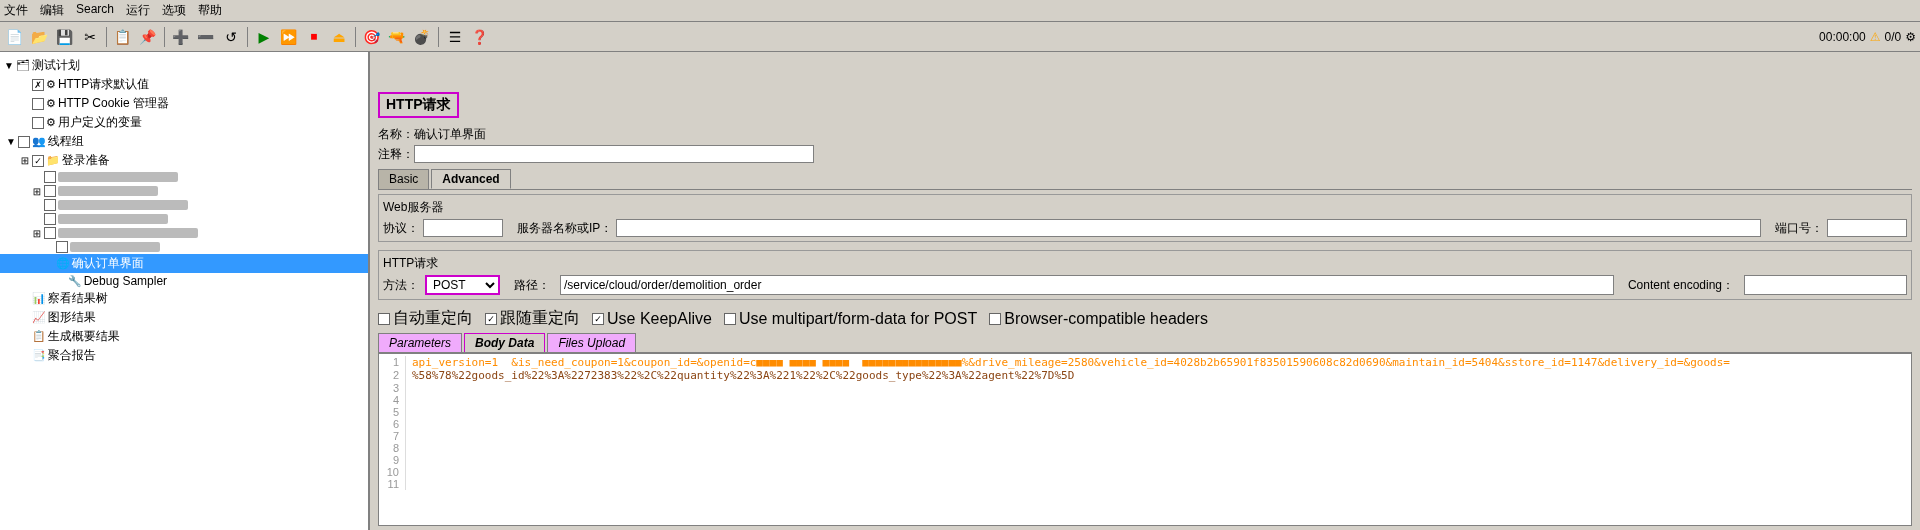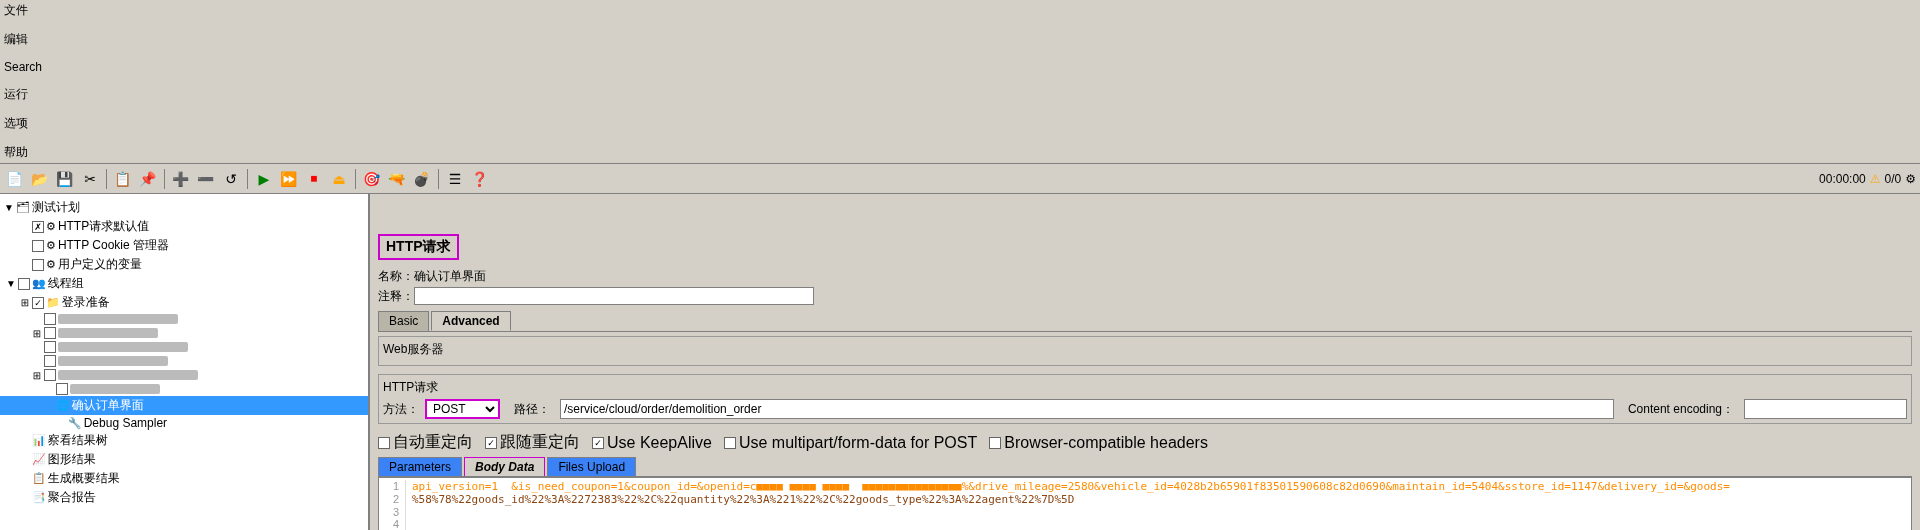--- a/index.html
+++ b/index.html
@@ -1,19 +1,19 @@
 <!DOCTYPE html>
 <html><head>
   <meta charset="utf-8">
   <style>
     * { margin: 0; padding: 0; box-sizing: border-box; }
     body { font-family: 'Microsoft YaHei', SimSun, Arial, sans-serif; font-size: 12px; background: #d4d0c8; overflow: hidden; }
 
     
-    .menubar { background: #d4d0c8; border-bottom: 1px solid #808080; padding: 2px 4px; display: flex; gap: 12px; flex-direction: column; }
+    .menubar { background: #d4d0c8; border-bottom: 1px solid #808080; padding: 2px 4px; display: flex; gap: 12px; }
     .menubar span { font-size: 12px; cursor: pointer; color: #000; }
 
     
     .toolbar { background: #d4d0c8; border-bottom: 1px solid #808080; padding: 2px 4px; display: flex; align-items: center; gap: 3px; height: 30px; }
     .toolbar-btn { width: 22px; height: 22px; border: 1px solid transparent; background: transparent; cursor: pointer; display: flex; align-items: center; justify-content: center; font-size: 14px; }
     .toolbar-separator { width: 1px; height: 20px; background: #808080; margin: 0 2px; }
     .toolbar-time { margin-left: auto; display: flex; align-items: center; gap: 4px; font-size: 12px; }
 
     
     .main-layout { display: flex; height: calc(530px - 52px); }
@@ -64,21 +64,21 @@
     
     .checkboxes-row { display: flex; align-items: center; gap: 12px; margin: 4px 0; font-size: 16px; }
     .checkbox-item { display: flex; align-items: center; gap: 3px; cursor: pointer; }
     .cb { width: 12px; height: 12px; border: 1px solid #666; display: inline-flex; align-items: center; justify-content: center; background: #fff; font-size: 9px; }
     .cb.checked::after { content: '✓'; }
 
     
     .bottom-tabs { display: flex; border-bottom: 1px solid #808080; background: #d4d0c8; }
     .bottom-tab { padding: 2px 10px; font-size: 12px; border: 1px solid #808080; border-bottom: none; background: #d4d0c8; cursor: pointer; margin-right: 2px; }
     .bottom-tab.active { background: #d4d0c8; border: 1px solid #cc00cc; border-bottom: none; font-weight: bold; font-style: italic; }
-    .bottom-tab:not(.active) { background: #3b82f6; }
+    .bottom-tab:not(.active) { background: #f0abfc; font-style: italic; }
 
     
     .body-data-area { background: #fff; border: 1px solid #808080; flex: 1; overflow: auto; padding: 2px; }
     .body-line { display: flex; font-size: 11px; }
     .line-num { color: #999; min-width: 25px; text-align: right; padding-right: 6px; user-select: none; border-right: 1px solid #ddd; margin-right: 6px; }
     .line-content { color: #8b4513; word-break: break-all; font-family: Consolas, monospace; font-size: 11px; }
     .line-content.orange { color: #ff8c00; }
 
     .content-inner { padding: 4px 8px; display: flex; flex-direction: column; flex: 1; margin-top: 36px; }
   </style>
@@ -278,20 +278,28 @@
         <input type="text" class="field-input" style="width: 400px;" value="">
       </div>
 
       <div class="tabs-bar" style="margin-top: 4px;">
         <div class="tab">Basic</div>
         <div class="tab active">Advanced</div>
       </div>
 
       <div class="webserver-section">
         <div class="webserver-title">Web服务器</div>
+        <div class="server-row">
+          <span class="server-label">协议：</span>
+          <input type="text" class="server-input" style="width: 80px;" value="">
+          <span class="server-label" style="margin-left:10px;">服务器名称或IP：</span>
+          <input type="text" class="server-input" style="flex: 1 1 0%;" value="">
+          <span class="server-label" style="margin-left:10px;">端口号：</span>
+          <input type="text" class="server-input" style="width: 80px;" value="">
+        </div>
       </div>
 
       <div class="httpreq-section">
         <div class="httpreq-title">HTTP请求</div>
         <div class="method-row">
           <span class="method-label">方法：</span>
           <select class="method-select">
             <option>POST</option>
             <option>GET</option>
             <option>PUT</option>

